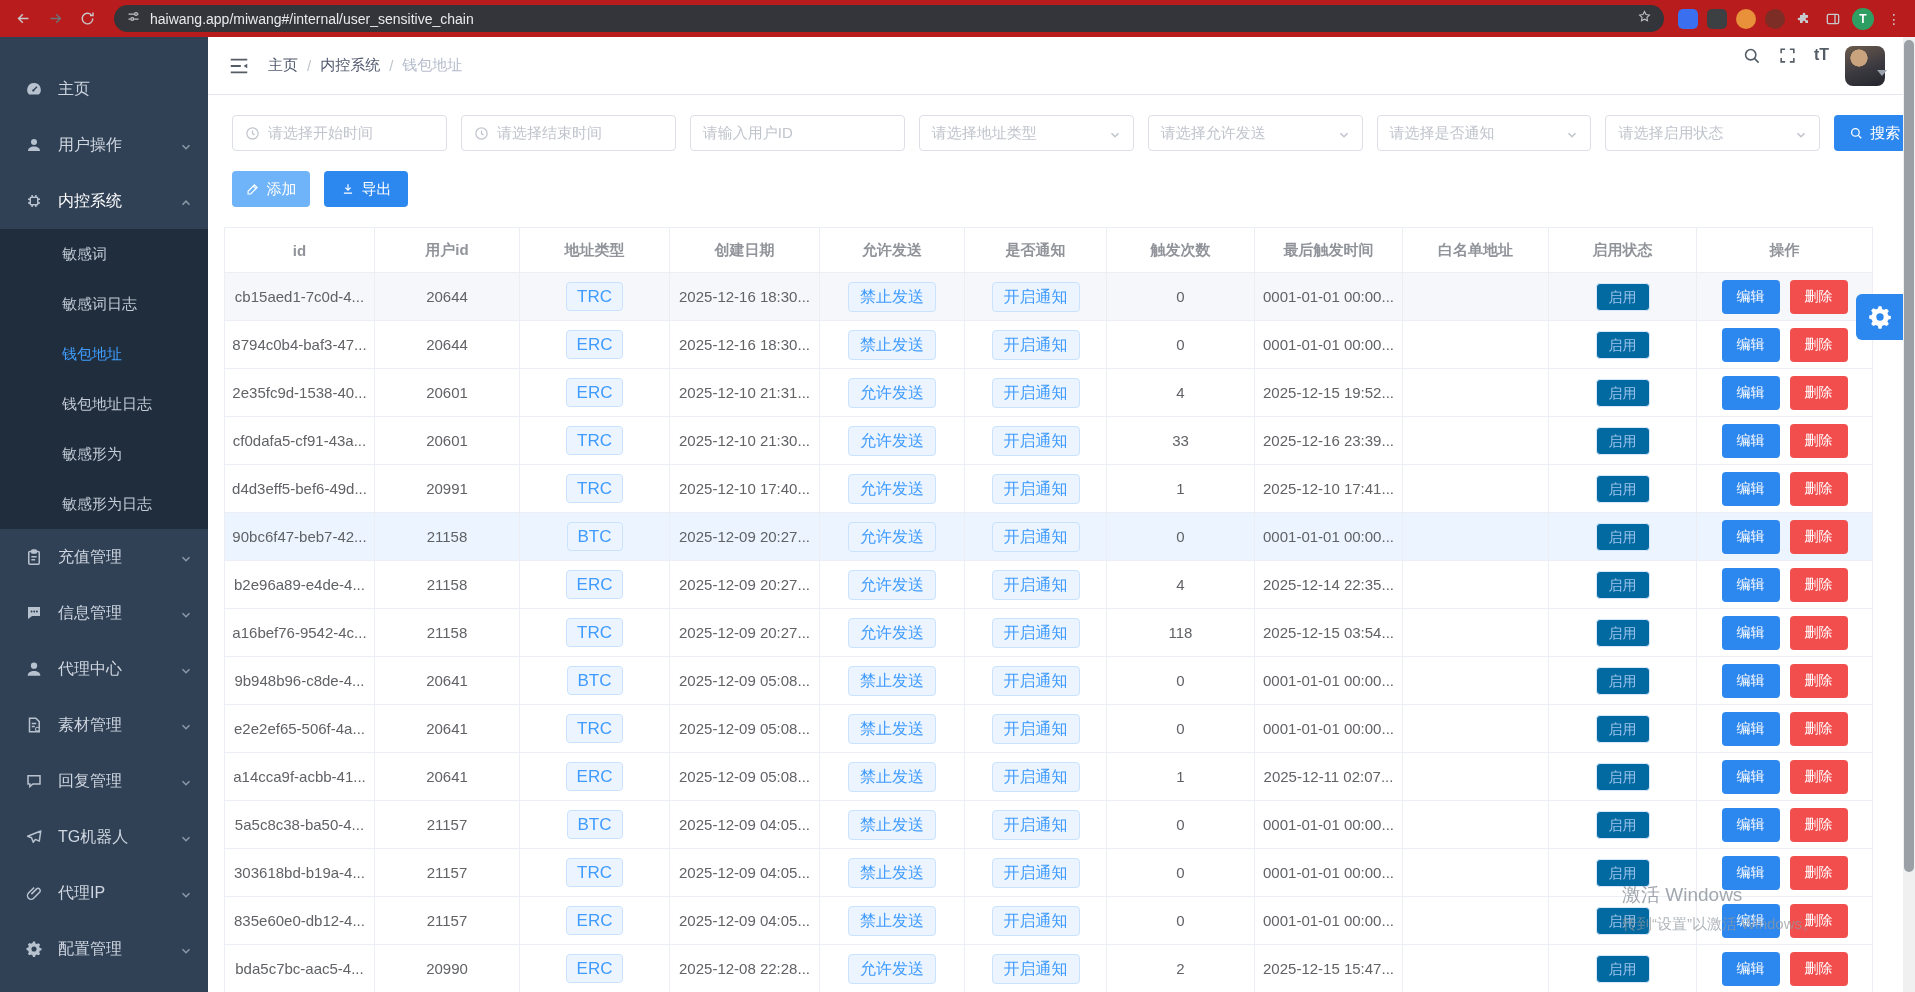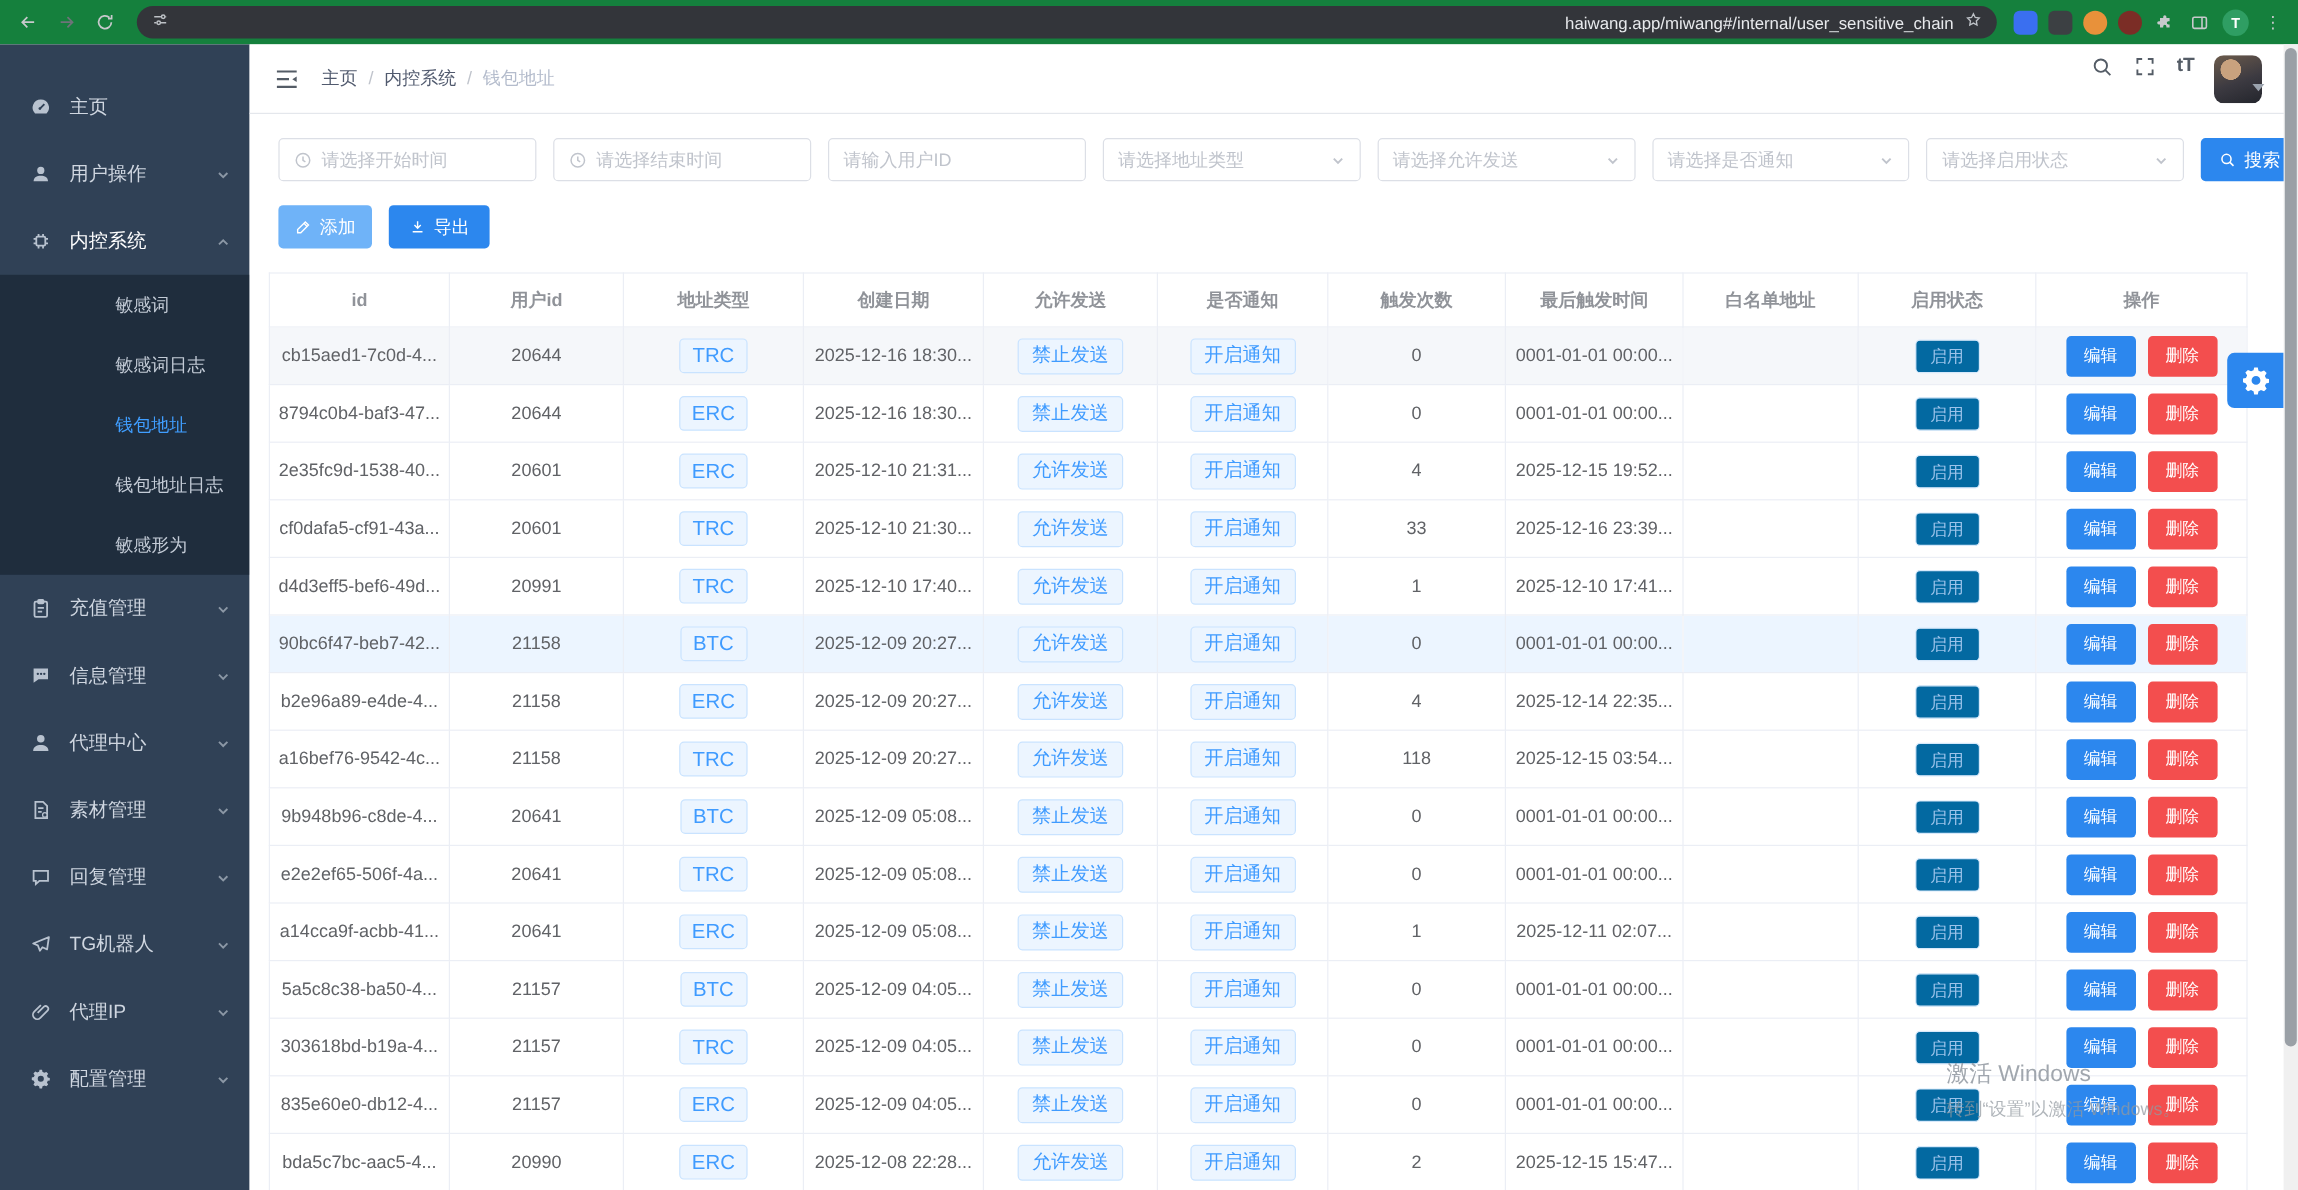--- a/index.html
+++ b/index.html
@@ -1,20 +1,20 @@
 <!DOCTYPE html>
 <html><head>
 <meta charset="utf-8">
 <style>
   * { margin:0; padding:0; box-sizing:border-box; }
   html,body { width:1915px; height:992px; overflow:hidden; background:#fff;
     font-family:"Liberation Sans","DejaVu Sans",sans-serif; }
 
   
-  .chrome { height:37px; background:#15803d; display:flex; align-items:center; padding:0 10px; gap:6px;text-align:right; }
+  .chrome { height:37px; background:#b91c1c; display:flex; align-items:center; padding:0 10px; gap:6px; }
   .chrome .nav-ico { width:26px; height:26px; border-radius:50%; display:flex; align-items:center; justify-content:center; color:#c7c9cc; flex:0 0 auto; }
   .chrome .nav-ico svg { width:17px; height:17px; }
   .chrome .nav-ico.dim { color:#6e7379; }
   .omnibox { flex:1; height:27px; margin:0 8px; background:#33353a; border-radius:14px; display:flex; align-items:center; padding:0 12px; gap:9px; min-width:0; }
   .omnibox .url { color:#e8eaed; font-size:14px; white-space:nowrap; overflow:hidden; flex:1; }
   .omnibox svg { width:15px; height:15px; color:#bdc1c6; flex:0 0 auto; }
   .ext-strip { display:flex; align-items:center; gap:9px; flex:0 0 auto; }
   .ext { width:20px; height:20px; border-radius:50%; display:flex; align-items:center; justify-content:center; font-size:11px; color:#fff; }
   .ext.sq { border-radius:5px; }
   .ext svg { width:16px; height:16px; color:#c7c9cc; }
@@ -25,21 +25,21 @@
   .app { display:flex; height:955px; position:relative; }
 
   
   .sidebar { width:208px; background:#304156; padding-top:24px; flex:0 0 auto; overflow:hidden; }
   .side-item { height:56px; display:flex; align-items:center; padding:0 18px 0 24px; color:#cfd6e0; font-size:16px; cursor:pointer; position:relative; }
   .side-item .s-icon { width:20px; height:20px; margin-right:14px; color:#b8c2cf; display:flex; align-items:center; justify-content:center; }
   .side-item .s-icon svg { width:18px; height:18px; }
   .side-item .chev { position:absolute; right:16px; color:#8b97a5; width:12px; height:12px; }
   .side-item.open { color:#ffffff; }
   .submenu { background:#1f2d3d; }
-  .sub-item { height:50px; display:flex; align-items:center; padding-left:96px; color:#c3cbd6; font-size:15px; cursor:pointer; }
+  .sub-item { height:50px; display:flex; align-items:center; padding-left:62px; color:#c3cbd6; font-size:15px; cursor:pointer; }
   .sub-item.active { color:#409eff; }
 
   
   .main { flex:1; background:#fff; min-width:0; position:relative; }
   .topnav { height:58px; border-bottom:1px solid #e4e7ec; display:flex; align-items:center; padding:0 28px 0 20px; }
   .fold { width:22px; height:22px; color:#545c66; margin-right:18px; }
   .fold svg { width:22px; height:22px; }
   .crumbs { display:flex; align-items:center; gap:9px; font-size:15px; }
   .crumb { color:#515a6e; }
   .crumb.current { color:#b4bccc; }
@@ -177,20 +177,21 @@
         <span class="chev"><svg viewBox="0 0 12 12" fill="none" stroke="currentColor" stroke-width="1.6">
             <path d="M2.5 7.7L6 4.2l3.5 3.5"></path>
           </svg></span>
       </div>
       <div class="submenu">
         <div class="sub-item">敏感词</div>
         <div class="sub-item">敏感词日志</div>
         <div class="sub-item active">钱包地址</div>
         <div class="sub-item">钱包地址日志</div>
         <div class="sub-item">敏感形为</div>
+        <div class="sub-item">敏感形为日志</div>
       </div>
       <div class="side-item">
         <span class="s-icon">
           <svg viewBox="0 0 24 24" fill="none" stroke="currentColor" stroke-width="2">
             <rect x="5" y="4.5" width="14" height="17" rx="1.5"></rect>
             <rect x="9" y="2.5" width="6" height="4" rx="1" fill="currentColor"></rect>
             <path d="M8.5 11.5h7M8.5 15.5h5"></path>
           </svg>
         </span>
         <span>充值管理</span>

